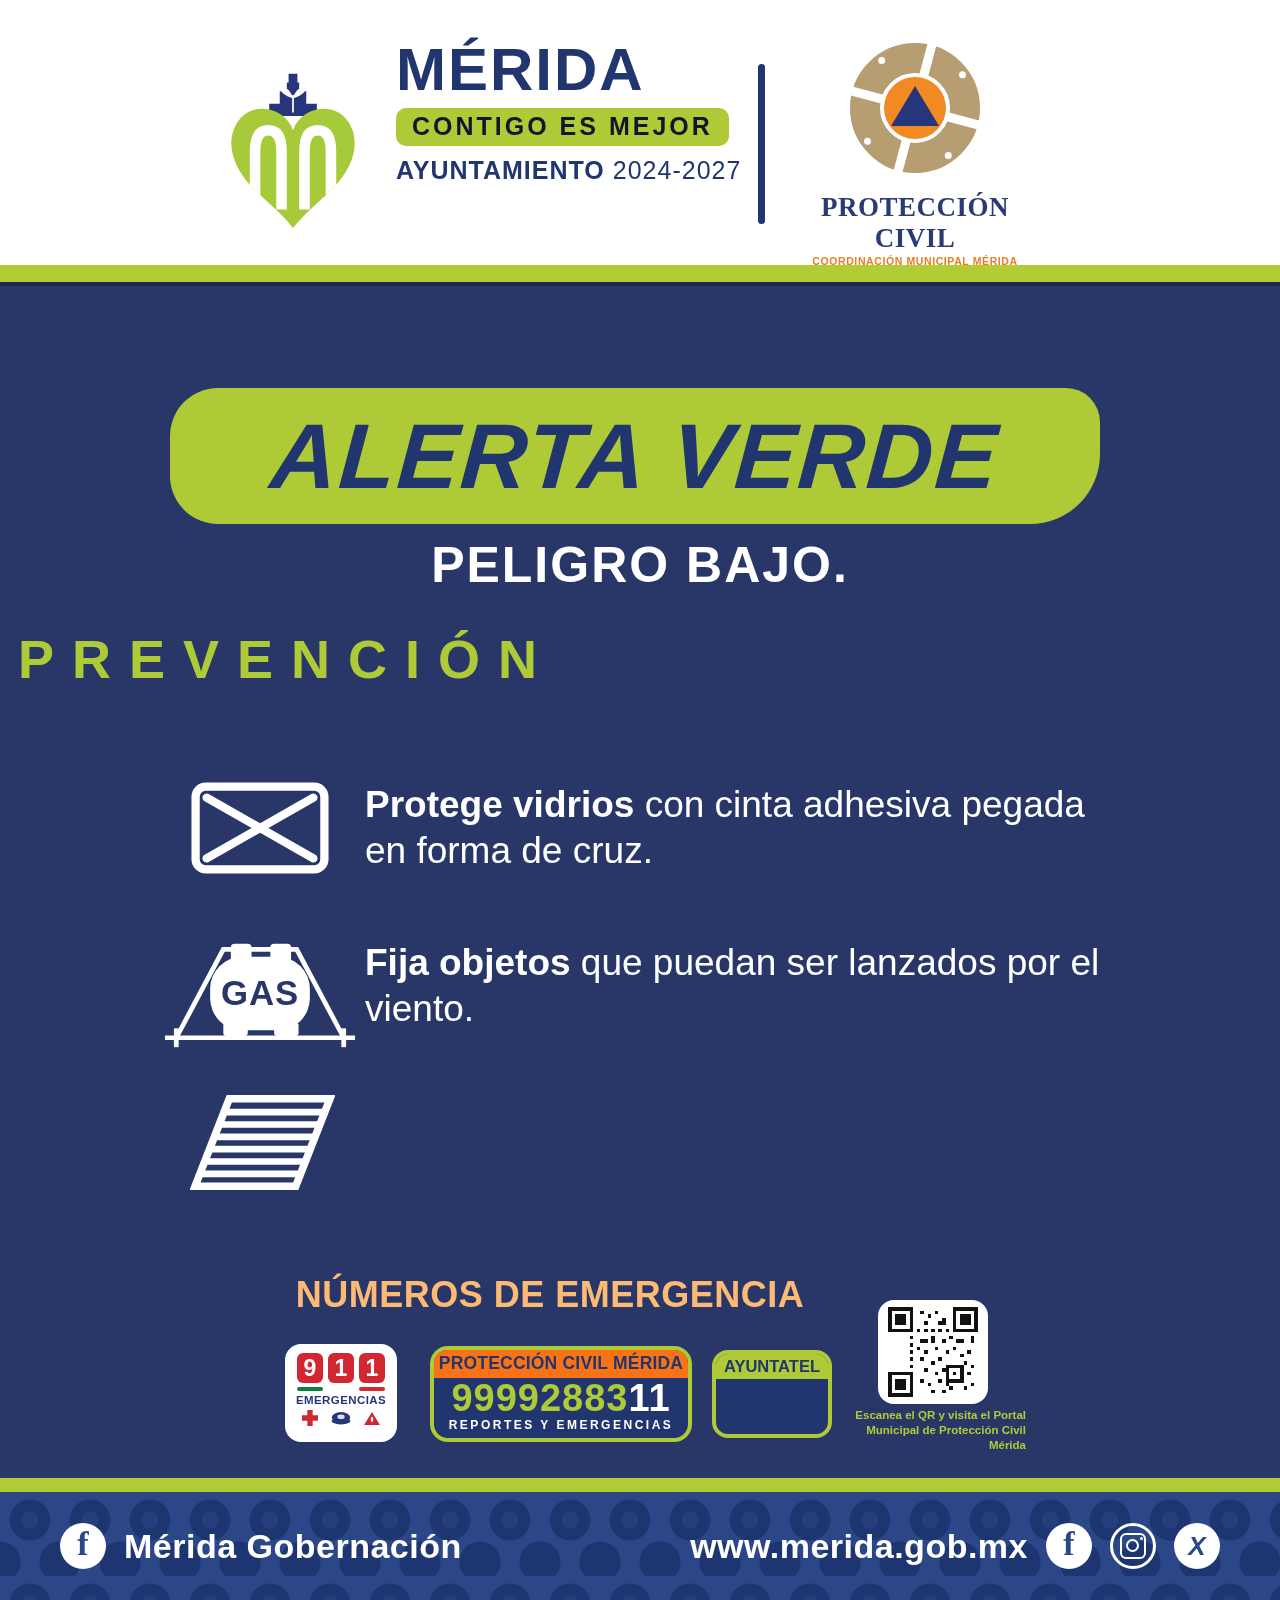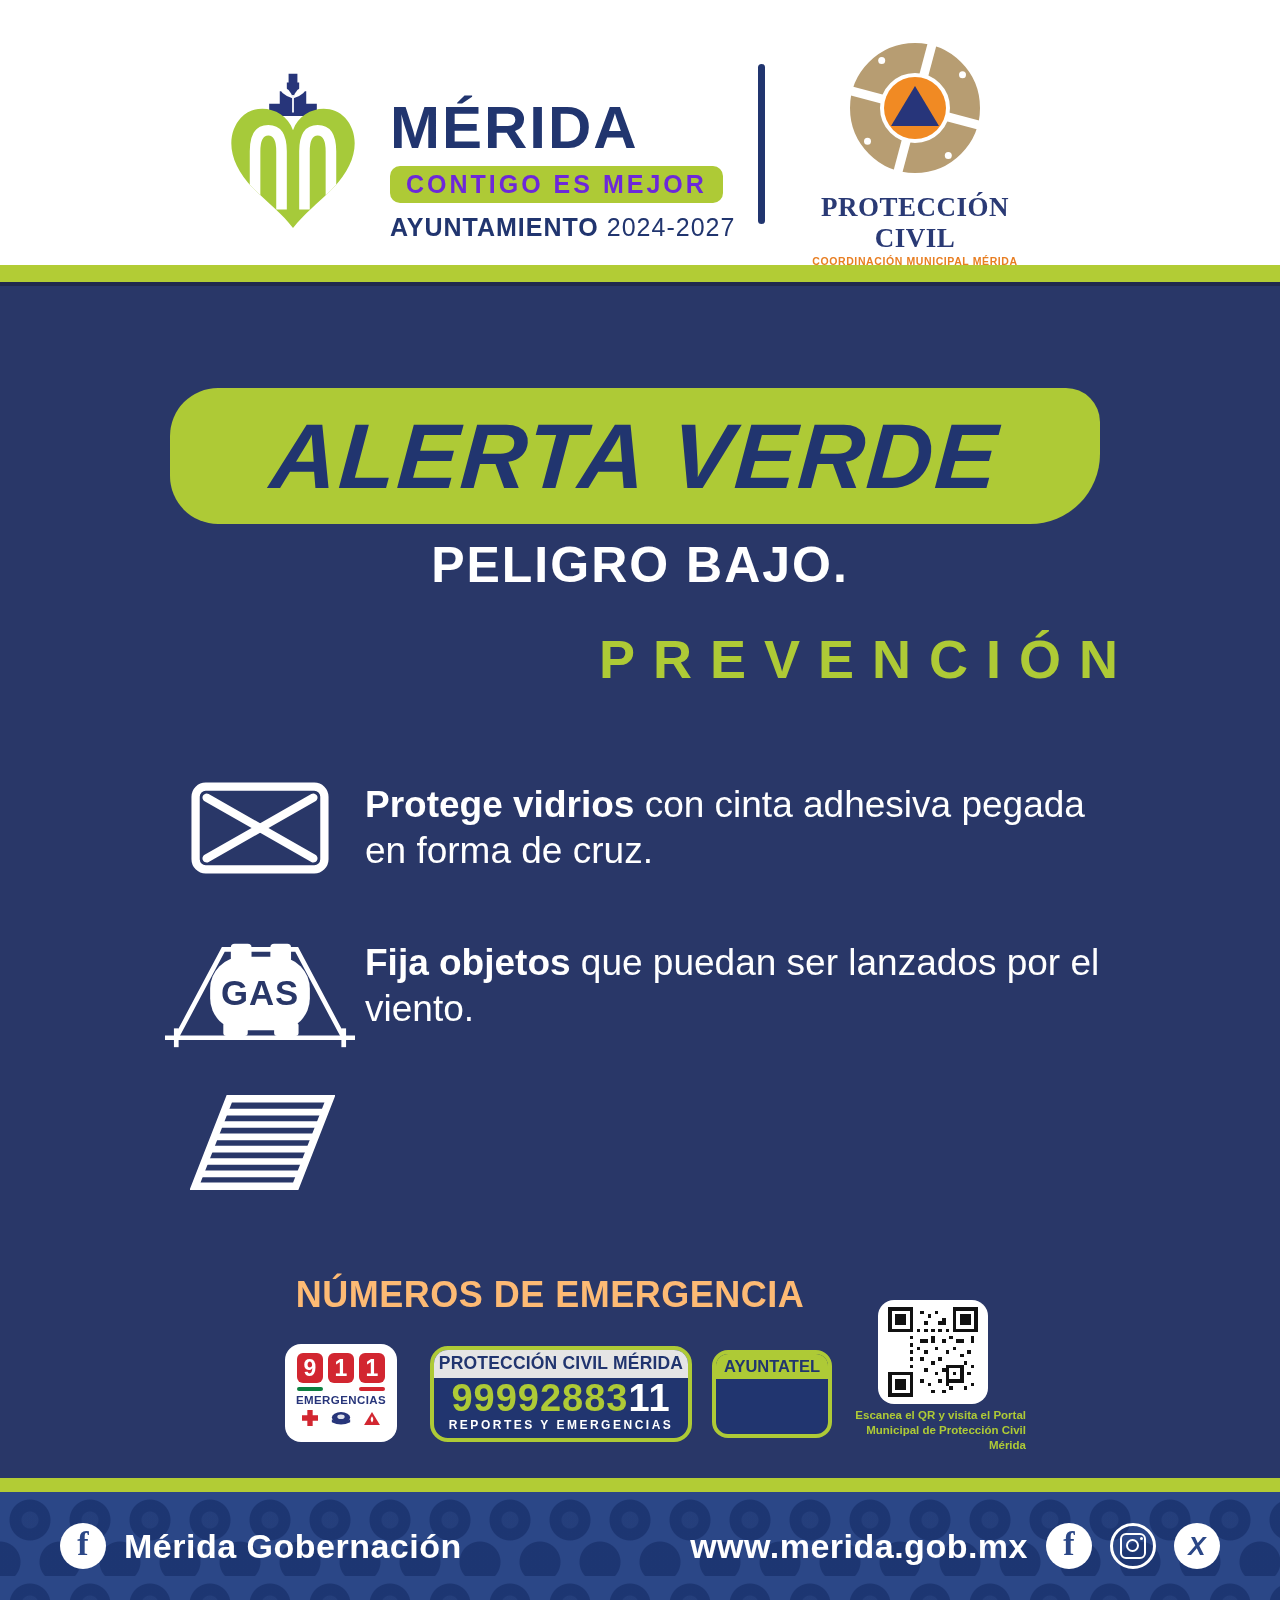--- a/index.html
+++ b/index.html
@@ -1,24 +1,24 @@
 <!DOCTYPE html>
 <html><head>
 <meta charset="utf-8">
 <style>
   html,body{margin:0;padding:0;background:#fff;}
   .poster{position:relative;width:1280px;height:1600px;overflow:hidden;
     font-family:"Liberation Sans","DejaVu Sans",sans-serif;background:#293768;}
 
   
   .header{position:absolute;left:0;top:0;width:1280px;height:265px;background:#ffffff;}
-  .merida-group{position:absolute;left:218px;top:40px;display:flex;align-items:flex-end;gap:22px;}
+  .merida-group{position:absolute;left:218px;top:40px;display:flex;align-items:flex-start;gap:28px;}
   .merida-text{display:flex;flex-direction:column;align-items:flex-start;}
   .merida-name{font-size:60px;font-weight:800;color:#21356f;letter-spacing:2px;line-height:1;}
-  .merida-pill{margin-top:8px;background:#aeca36;color:#6d28d9;font-weight:800;font-size:25px;
+  .merida-pill{margin-top:8px;background:#aeca36;color:#0f172a;font-weight:800;font-size:25px;
     letter-spacing:3px;padding:5px 16px;border-radius:10px;line-height:1.1;}
   .merida-ayto{margin-top:10px;font-size:25px;color:#21356f;letter-spacing:1px;}
   .merida-ayto b{font-weight:800;margin-right:8px;}
   .header-divider{position:absolute;left:758px;top:64px;width:7px;height:160px;background:#21356f;border-radius:4px;}
   .pc-group{position:absolute;left:795px;top:36px;width:240px;text-align:center;}
   .pc-title{font-family:"Liberation Serif","DejaVu Serif",serif;font-size:27px;font-weight:700;
     color:#2a3a75;letter-spacing:.5px;margin-top:2px;}
   .pc-subtitle{font-size:10.5px;color:#e87e22;letter-spacing:.6px;margin-top:1px;font-weight:700;}
 
   .stripe{position:absolute;left:0;width:1280px;background:#b2cc35;}
@@ -27,21 +27,21 @@
 
   
   .main{position:absolute;left:0;top:286px;width:1280px;height:1192px;background:#293768;}
 
   .banner{position:absolute;left:170px;top:388px;width:930px;height:136px;background:#aeca36;
     border-radius:48px 34px 70px 48px;display:flex;align-items:center;justify-content:center;}
   .banner-text{font-size:92px;font-weight:800;font-style:italic;color:#21356f;letter-spacing:2px;
     transform:skewX(-4deg);white-space:nowrap;}
   .peligro{position:absolute;left:0;top:536px;width:1280px;text-align:center;
     font-size:50px;font-weight:800;color:#ffffff;letter-spacing:2px;}
-  .prevencion{position:absolute;left:0;top:628px;width:1136px;text-align:right;
+  .prevencion{position:absolute;left:0;top:628px;width:1136px;text-align:left;
     font-size:54px;font-weight:800;color:#aeca36;letter-spacing:18px;padding-left:18px;box-sizing:border-box;}
 
   .item-row{position:absolute;display:flex;align-items:center;color:#fff;}
   .item-row .icon-cell{flex:none;display:flex;align-items:center;justify-content:center;}
   .item-text{font-size:37px;line-height:1.24;font-weight:400;}
   .item-text b{font-weight:700;}
   .row1{left:170px;top:758px;width:950px;height:140px;}
   .row1 .icon-cell{width:180px;margin-right:15px;}
   .row2{left:160px;top:912px;width:960px;height:148px;}
   .row2 .icon-cell{width:200px;margin-right:5px;}
@@ -59,21 +59,21 @@
     font-weight:800;font-size:23px;display:flex;align-items:center;justify-content:center;}
   .b911-flag{display:flex;gap:5px;margin-top:4px;}
   .b911-flag span{width:26px;height:4px;border-radius:2px;}
   .b911-label{margin-top:3px;font-size:11.5px;font-weight:800;color:#27357a;letter-spacing:.4px;}
   .b911-icons{display:flex;gap:12px;margin-top:4px;align-items:center;}
 
   
   .bpc{position:absolute;left:430px;top:1346px;width:262px;height:96px;background:#21356f;
     border:4px solid #aeca36;border-radius:18px;box-sizing:border-box;overflow:hidden;
     display:flex;flex-direction:column;align-items:center;}
-  .bpc-title{align-self:stretch;background:#e5e5e5;color:#21356f;font-size:17.5px;font-weight:800;
+  .bpc-title{align-self:stretch;background:#f97316;color:#21356f;font-size:17.5px;font-weight:800;
     text-align:center;padding:3px 0 4px;letter-spacing:.2px;}
   .bpc-phone{font-size:38px;font-weight:800;color:#aeca36;letter-spacing:1px;line-height:1.05;margin-top:1px;}
   .bpc-phone .suffix{color:#ffffff;}
   .bpc-sub{font-size:12px;font-weight:800;color:#ffffff;letter-spacing:2.5px;margin-top:-1px;}
 
   
   .b070{position:absolute;left:712px;top:1350px;width:120px;height:88px;background:#21356f;
     border:4px solid #aeca36;border-radius:16px;box-sizing:border-box;overflow:hidden;
     display:flex;flex-direction:column;align-items:center;}
   .b070-title{align-self:stretch;background:#aeca36;color:#21356f;font-size:16.5px;font-weight:800;

